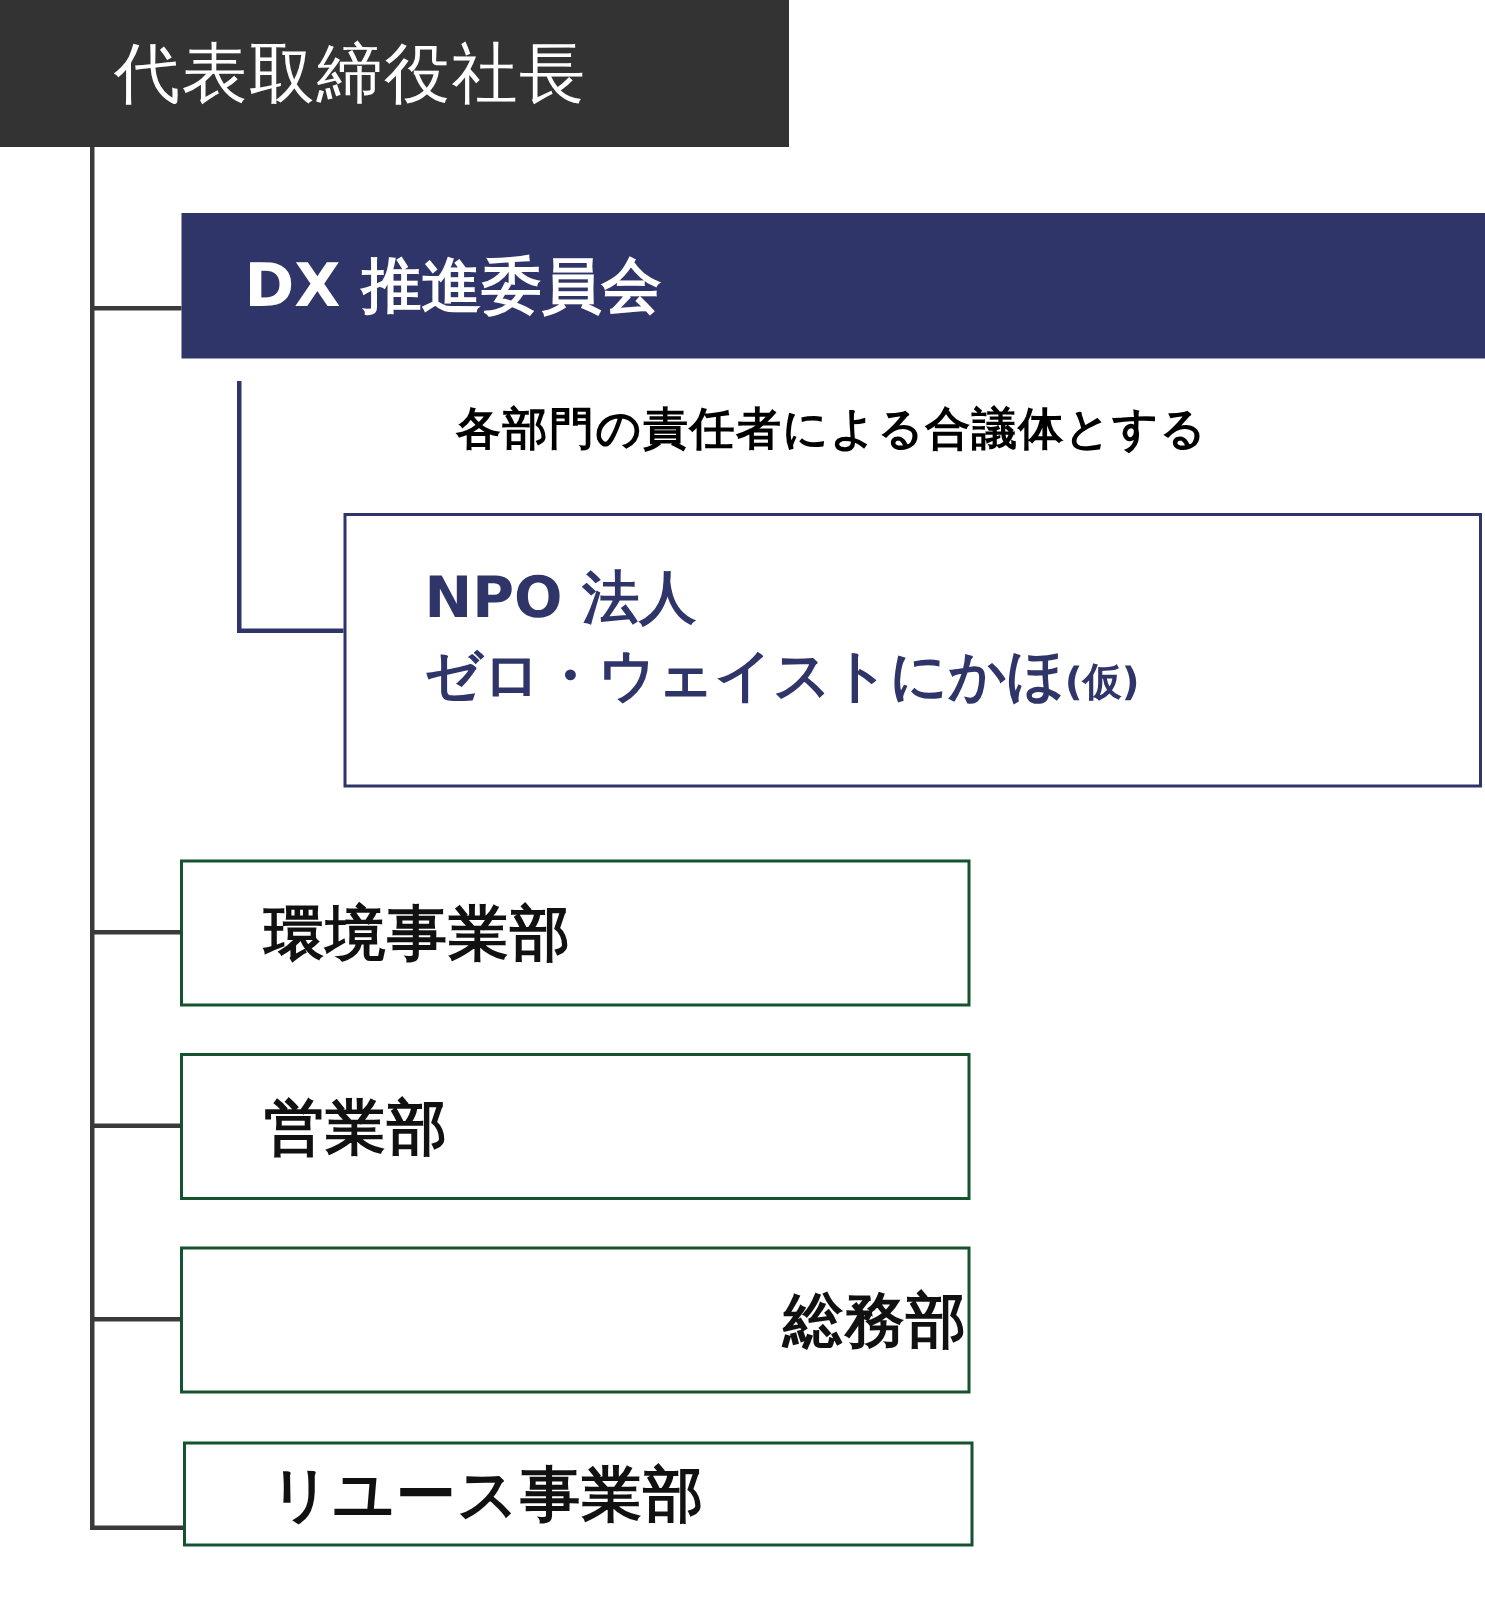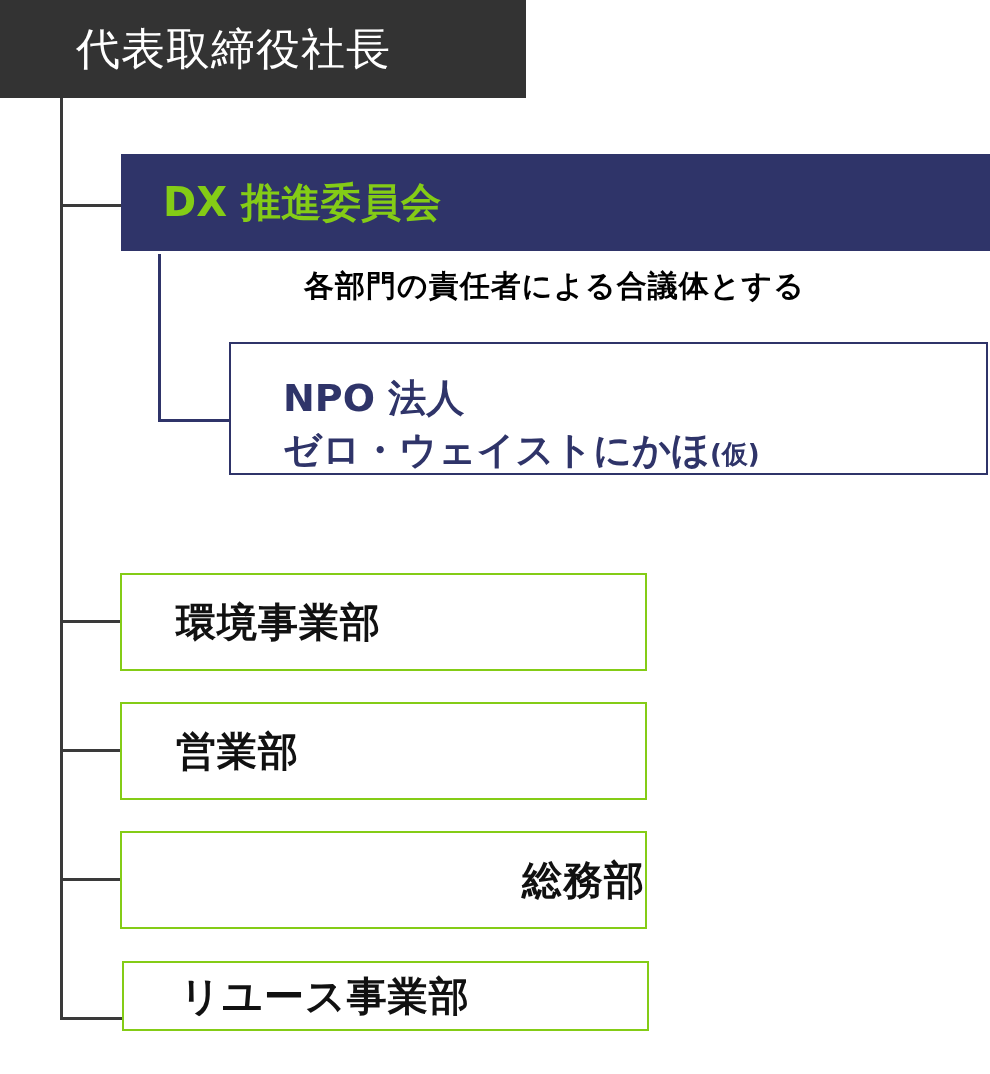--- a/index.html
+++ b/index.html
@@ -6,33 +6,33 @@
   body { width: 990px; height: 1074px; position: relative; overflow: hidden;
          font-family: "DejaVu Sans", "Liberation Sans", sans-serif; }
   .abs { position: absolute; box-sizing: border-box; }
   .line-dark { background: #3a3a3a; }
   .line-navy { background: #2f3469; }
 
   .ceo { left: 0; top: 0; width: 526px; height: 98px; background: #333333;
          color: #ffffff; font-size: 44px; font-weight: normal; letter-spacing: 1px;
          display: flex; align-items: center; padding-left: 76px; }
 
-  .dx { left: 121px; top: 154px; width: 869px; height: 97px; background: #2f3469;
-        color: #84cc16; font-size: 40px; font-weight: bold;
+  .dx { left: 121px; top: 142px; width: 869px; height: 97px; background: #2f3469;
+        color: #ffffff; font-size: 40px; font-weight: bold;
         display: flex; align-items: center; padding-left: 42px; }
 
   .note { left: 304px; top: 266px; font-size: 30px; font-weight: bold; color: #000000;
           white-space: nowrap; letter-spacing: 1px; }
 
-  .npo { left: 229px; top: 342px; width: 759px; height: 133px; border: 2px solid #2f3469;
+  .npo { left: 229px; top: 342px; width: 759px; height: 183px; border: 2px solid #2f3469;
          background: #ffffff; color: #2f3469; font-size: 38px; font-weight: bold;
          padding: 28px 0 0 52px; line-height: 52px; }
   .npo .sm { font-size: 26px; }
 
-  .dept { left: 120px; width: 527px; height: 98px; border: 2px solid #84cc16; background: #fff;
+  .dept { left: 120px; width: 527px; height: 98px; border: 2px solid #14532d; background: #fff;
           color: #111; font-size: 40px; font-weight: bold; display: flex; align-items: center;
           padding-left: 54px; letter-spacing: 1px; }
 </style>
 </head>
 <body>
 
 <div class="abs line-dark" style="left:60px; top:98px; width:3px; height:922px;"></div>
 <div class="abs line-dark" style="left:60px; top:204px; width:61px; height:3px;"></div>
 <div class="abs line-dark" style="left:60px; top:620px; width:61px; height:3px;"></div>
 <div class="abs line-dark" style="left:60px; top:749px; width:61px; height:3px;"></div>

